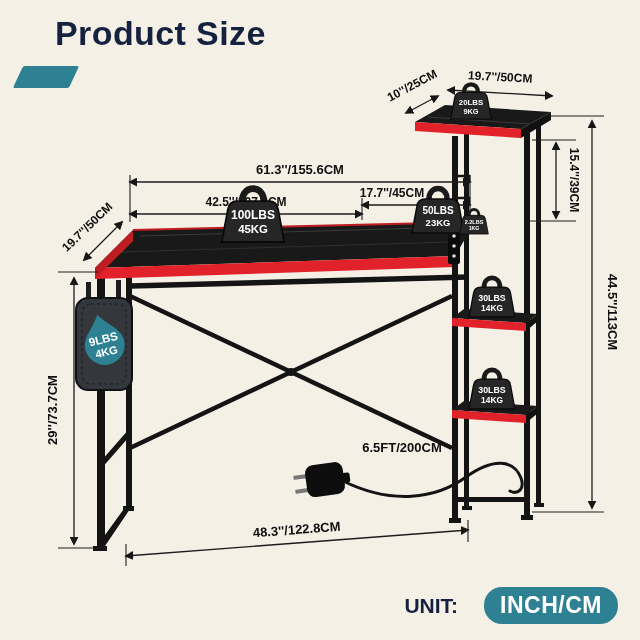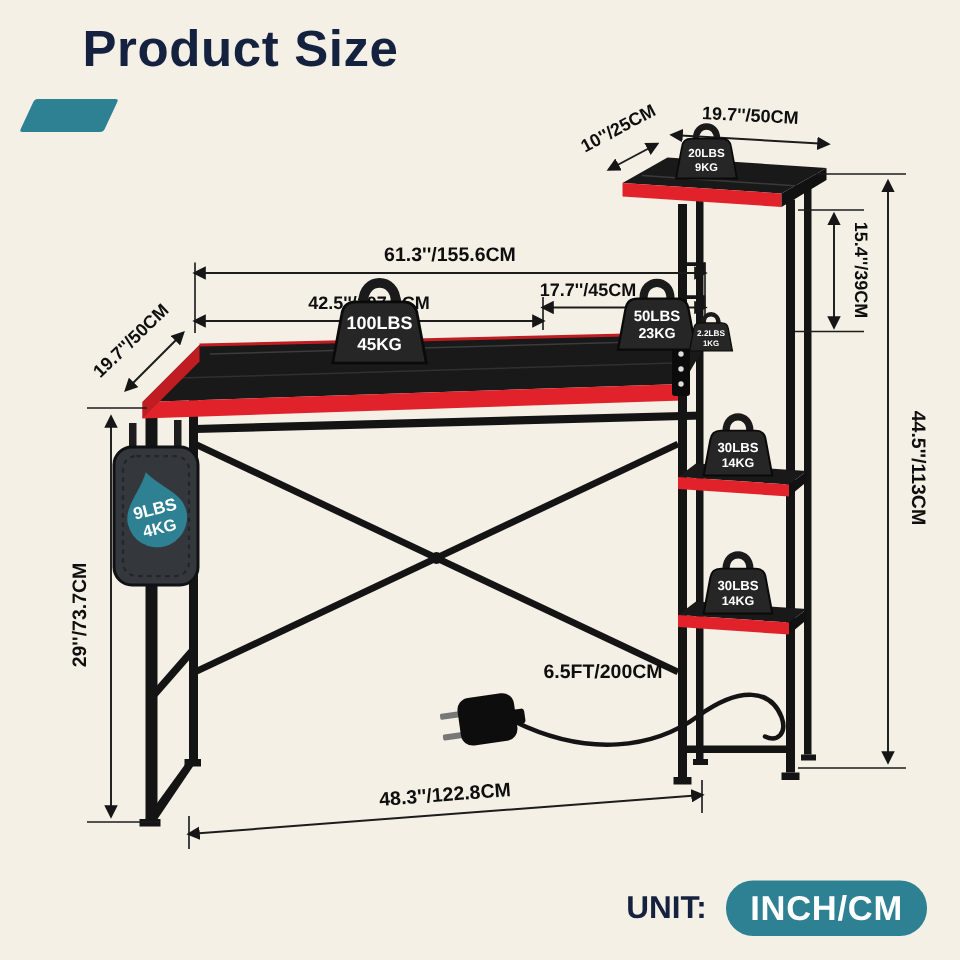--- a/index.html
+++ b/index.html
@@ -12,21 +12,21 @@
   }
   .title {
     position:absolute; left:26px; top:14px;
     font-size:34px; font-weight:800; color:#15223f; letter-spacing:.4px;margin-left:29px;
   }
   .accent {
     position:absolute; left:18px; top:66px; width:56px; height:22px;
     background:#2e8192; transform:skewX(-25deg); border-radius:2px;
   }
   svg.fig { position:absolute; inset:0; }
-  .unitbar { position:absolute; right:22px; bottom:16px; display:flex; align-items:center; gap:13px; }
+  .unitbar { position:absolute; right:22px; bottom:16px; display:flex; align-items:center; gap:26px; }
   .unit-label { font-size:21px; font-weight:800; color:#15223f; }
   .unit-pill {
     background:#2e8192; color:#fff; font-weight:800; font-size:23px;
     padding:5px 16px; border-radius:18px; letter-spacing:.5px;
   }
   
   .steel { fill:#141414; }
   .redface { fill:#e2222a; }
   .redside { fill:#c01d22; }
   .topface { fill:#191919; }

